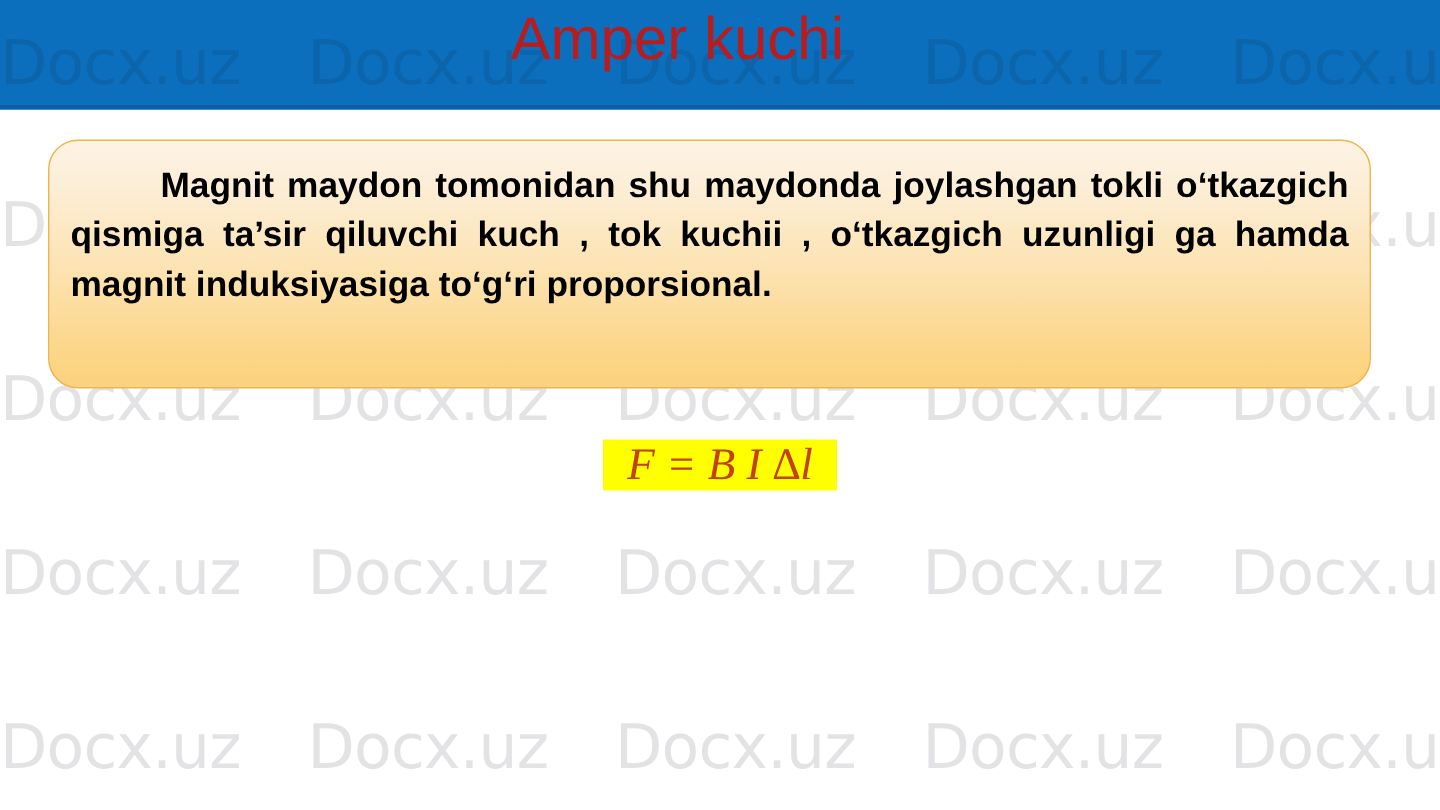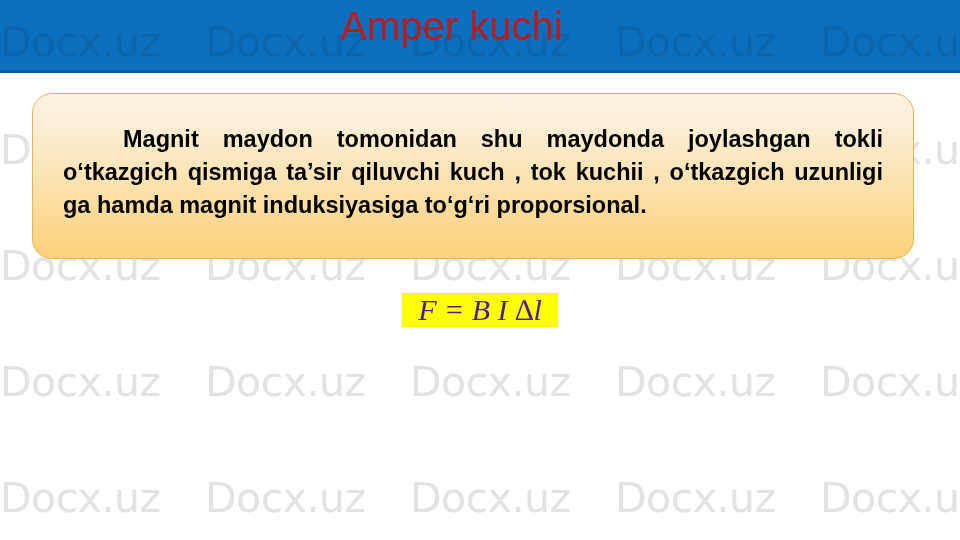--- a/index.html
+++ b/index.html
@@ -88,21 +88,21 @@
     background: linear-gradient(to bottom,
         #fdf3e4 0%,
         #fceed7 18%,
         #fce2ae 55%,
         #fcd586 88%,
         #fbd27d 100%);
     z-index: 5;
     overflow: hidden;
   }
   #definition-text {
-    margin: 16px;
+    margin: 0;
     padding: 13px 14px 0 14px;
     font-family: "Liberation Sans", sans-serif;
     font-size: 23.5px;
     font-weight: bold;
     color: #000000;
     text-align: justify;
     text-align-last: left;
     line-height: 33px;
     text-indent: 60px;
     -webkit-hyphens: none;
@@ -114,21 +114,21 @@
   #formula-wrap {
     position: absolute;
     left: 0; top: 293px;
     width: 960px;
     text-align: center;
     z-index: 5;
   }
   #formula {
     display: inline-block;
     background: #ffff00;
-    color: #4c1d95;
+    color: #c2410c;
     font-family: "Liberation Serif", serif;
     font-style: italic;
     font-size: 30px;
     line-height: 34px;
     padding: 0px 16px;
     white-space: pre;
   }
 
   
   #note-box {

